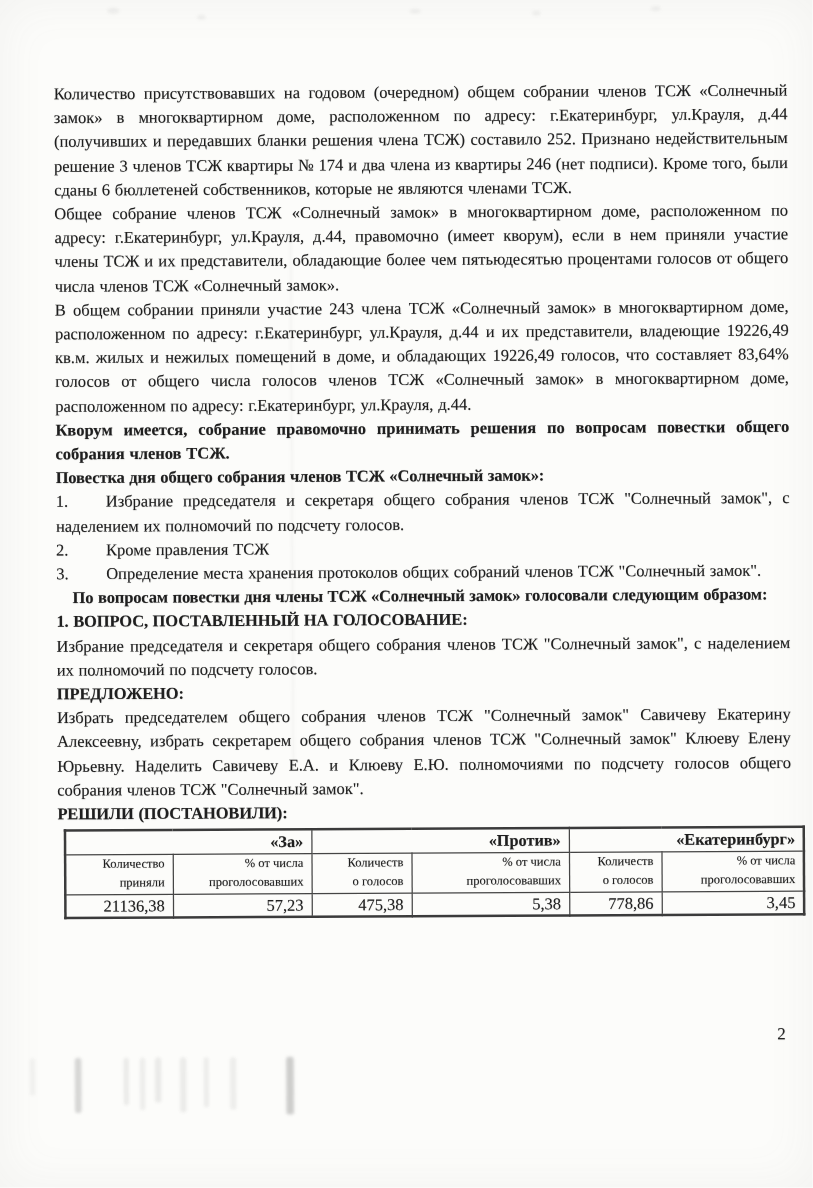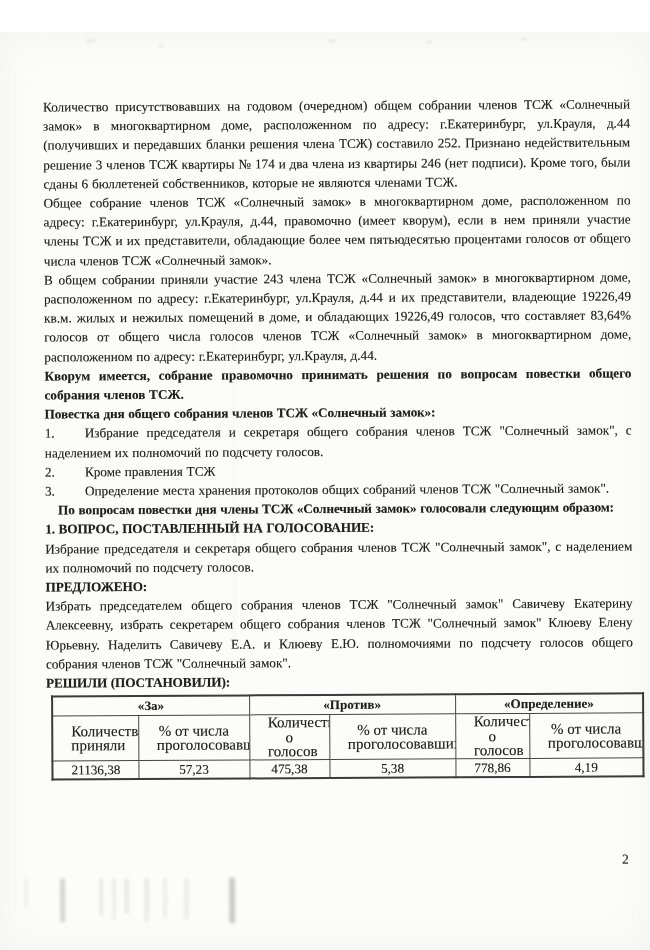--- a/index.html
+++ b/index.html
@@ -4,21 +4,20 @@
 <style>
   html, body { margin:0; padding:0; }
   body {
     width:650px; height:950px; overflow:hidden; position:relative;
     background:#ffffff;
     font-family:"Liberation Serif", "DejaVu Serif", serif;
   }
   .sheet {
     position:absolute; inset:0; background:#fcfcfa;
     box-shadow: inset 0 0 40px rgba(120,120,110,0.07);
-    margin-top: 32px;
   }
   .tilt { position:absolute; inset:0; transform:rotate(-0.3deg); transform-origin:50% 50%; }
   .content {
     position:absolute; left:45px; top:64px; width:587px;
     color:#1f1f1f; font-size:13.2px; line-height:19.2px;
     text-shadow:0.2px 0.2px 0.6px rgba(45,45,45,0.45);
   }
   .content p { margin:0; text-align:justify; word-spacing:0.5px; }
   .b { font-weight:bold; }
   .mt-blank { margin-top:23px; }
@@ -29,26 +28,26 @@
   .one-line { white-space:nowrap; text-align:left !important; letter-spacing:-0.1px; }
   .indent { padding-left:13px; }
   .agenda-item .item-num { display:inline-block; width:40px; }
   
   table.votes {
     border-collapse:collapse; margin-left:5px; margin-top:3px;
     width:591px; table-layout:fixed;
     color:#1f1f1f;
   }
   table.votes th, table.votes td {
-    border:1.4px solid #454545; padding:0 18px; text-align:center;
+    border:1.4px solid #454545; padding:0 6px; text-align:right;
     font-weight:normal; overflow:hidden;font-family:Liberation Serif, serif;
   }
   table.votes { border:2px solid #3b3b3b; }
   tr.group-row th { height:18px; font-weight:bold; font-size:13px; line-height:16px; }
-  tr.sub-row th { height:31px; font-size:15px; line-height:14.6px; vertical-align:middle; }
+  tr.sub-row th { height:31px; font-size:10px; line-height:14.6px; vertical-align:middle; }
   tr.sub-row .hl { display:block; }
   tr.data-row td { height:17px; font-size:13.2px; line-height:17px; }
   .page-number {
     position:absolute; left:620px; top:821px; font-size:13.5px; color:#262626;
     text-shadow:0.2px 0.2px 0.6px rgba(45,45,45,0.45);
   }
   
   .artifact { position:absolute; pointer-events:none; }
   .fold-line {
     left:233px; top:185px; width:2px; height:430px;
@@ -122,21 +121,21 @@
             <col style="width:111px">
           <col style="width:80px">
             <col style="width:126px">
           <col style="width:74px">
             <col style="width:114px">
         </colgroup>
         <tbody>
             <tr class="group-row">
           <th colspan="2">«За»</th>
           <th colspan="2">«Против»</th>
-          <th colspan="2">«Определение»</th>
+          <th colspan="2">«Екатеринбург»</th>
         </tr>
         <tr class="sub-row">
           <th>
             <span class="hl">Количество</span>
             <span class="hl">приняли</span>
           </th>
           <th>
             <span class="hl">% от числа</span>
             <span class="hl">проголосовавших</span>
           </th>
@@ -156,21 +155,21 @@
             <span class="hl">% от числа</span>
             <span class="hl">проголосовавших</span>
           </th>
         </tr>
         <tr class="data-row">
           <td>21136,38</td>
           <td>57,23</td>
           <td>475,38</td>
           <td>5,38</td>
           <td>778,86</td>
-          <td>4,19</td>
+          <td>3,45</td>
         </tr>
       </tbody>
         </table>
 
     </div>
 
     <div class="page-number">2</div>
 
     <div class="artifact streak s1"></div>
     <div class="artifact streak s2"></div>

